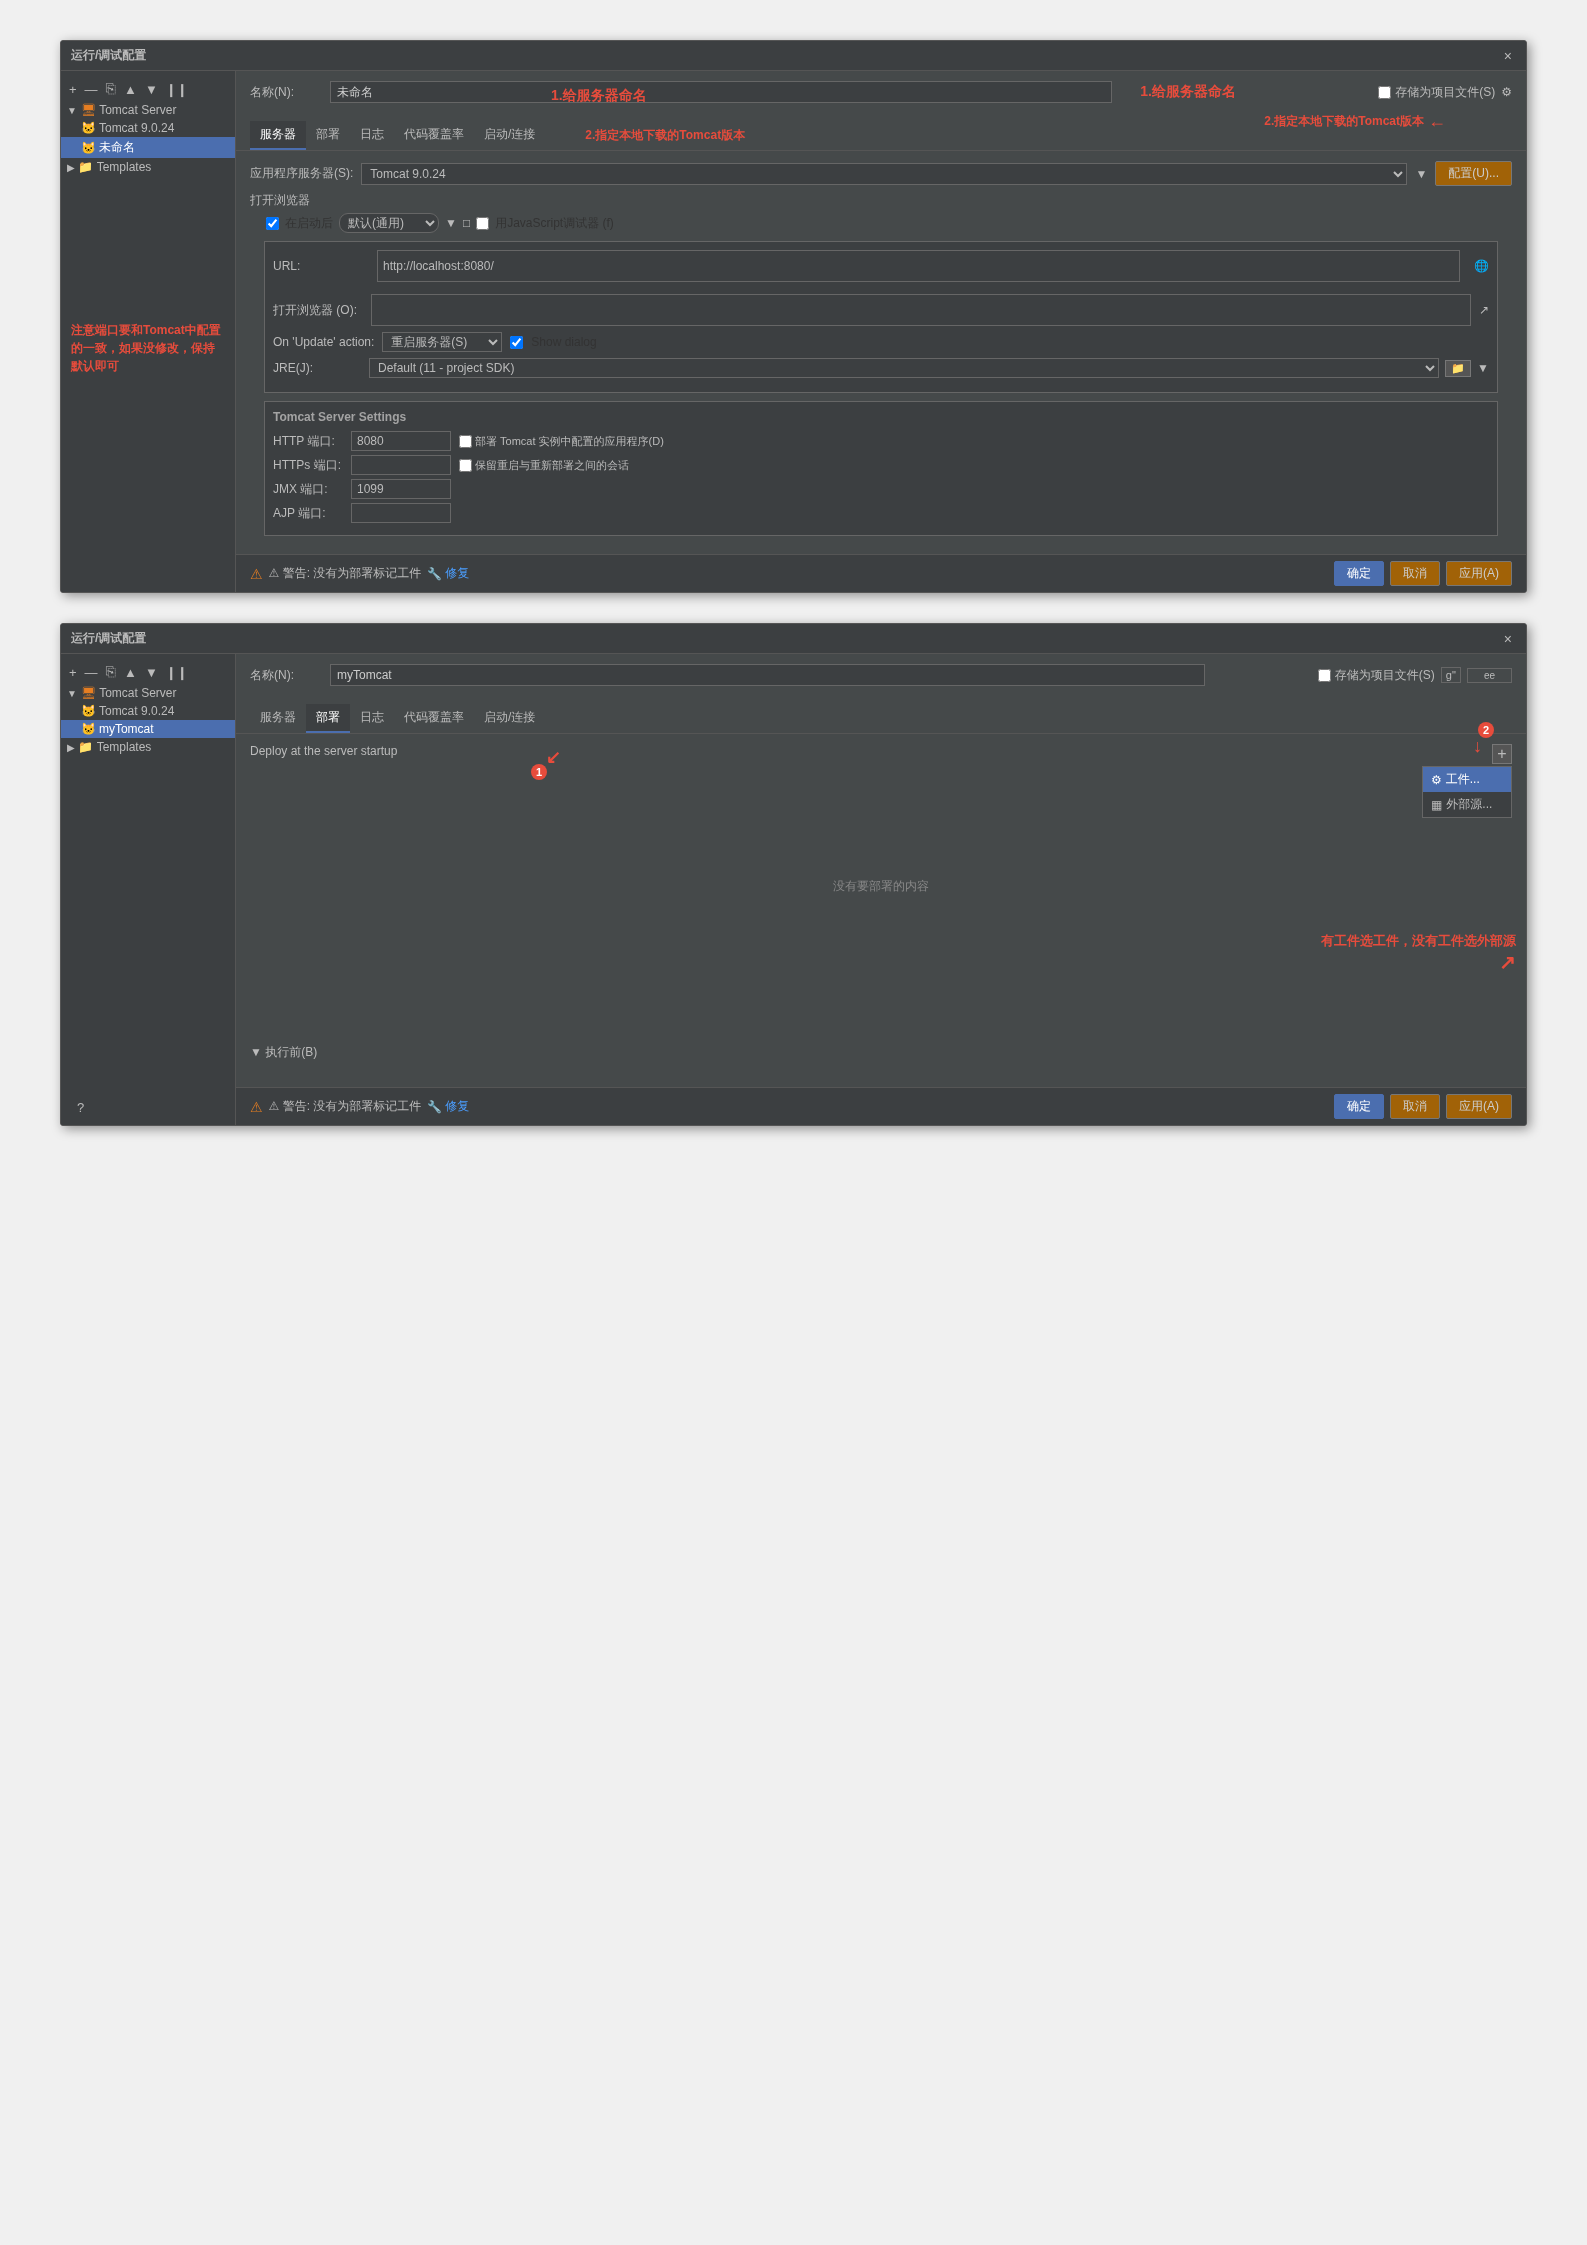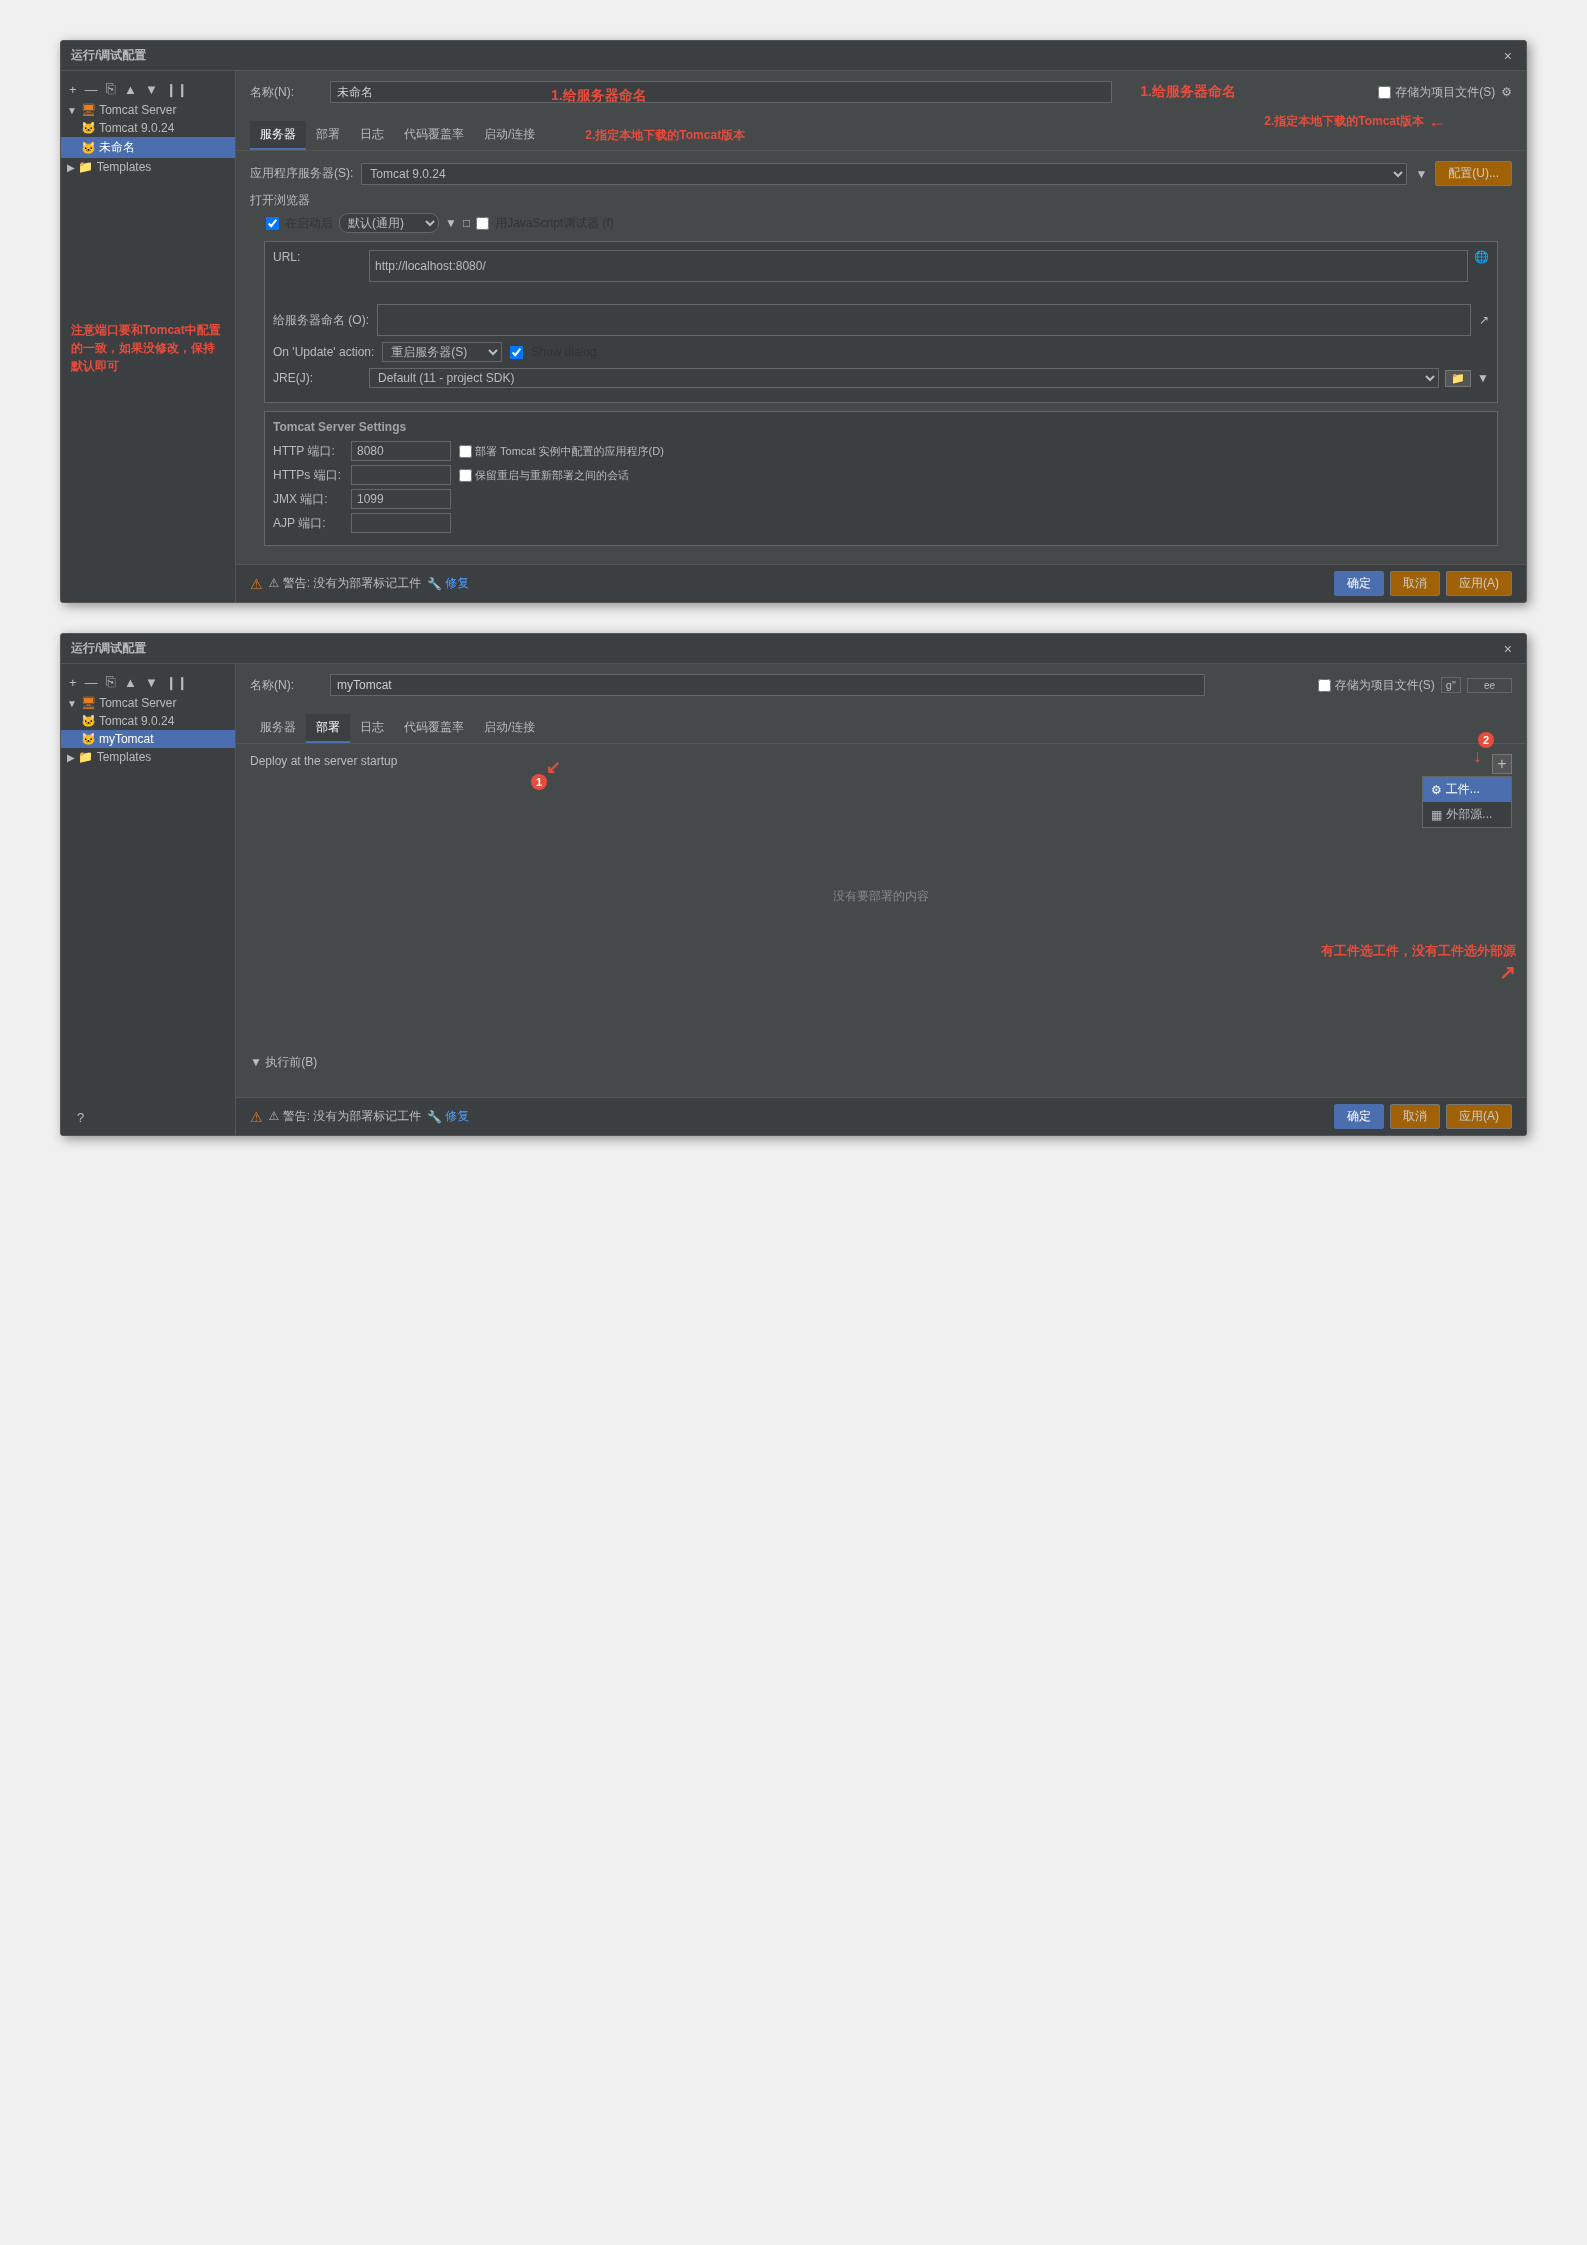--- a/index.html
+++ b/index.html
@@ -195,23 +195,23 @@
     .checkbox-label {
       display: flex;
       align-items: center;
       gap: 4px;
       color: #bbb;
       font-size: 12px;
     }
 
     .url-row {
       display: flex;
-      align-items: flex-start;
-      gap: 6px;
-      margin-bottom: 22px;
+      align-items: center;
+      gap: 14px;
+      margin-bottom: 12px;
     }
 
     .open-browser-label {
       color: #bbb;
       font-size: 12px;
       margin-bottom: 4px;
     }
 
     .tomcat-settings {
       border: 1px solid #666;
@@ -553,21 +553,21 @@
           </div>
         </div>
 
         <div class="section-box">
           <div class="url-row">
             <span class="section-label">URL:</span>
             <input class="section-input" style="flex: 1 1 0%; background: rgb(60, 63, 65); border: 1px solid rgb(102, 102, 102); color: rgb(187, 187, 187);" value="http://localhost:8080/">
             <span style="color:#bbb; cursor:pointer;">🌐</span>
           </div>
           <div class="section-row">
-            <span class="section-label">给服务器命名 (O):</span>
+            <span class="section-label">打开浏览器 (O):</span>
             <input class="section-input" style="flex: 1 1 0%; background: rgb(60, 63, 65); border: 1px solid rgb(102, 102, 102); color: rgb(187, 187, 187);">
             <span style="color:#bbb;">↗</span>
           </div>
           <div class="section-row">
             <span class="section-label">On 'Update' action:</span>
             <select class="select-box" style="width:120px;">
               <option>重启服务器(S)</option>
             </select>
             <input type="checkbox" checked="" style="">
             <span>Show dialog</span>

